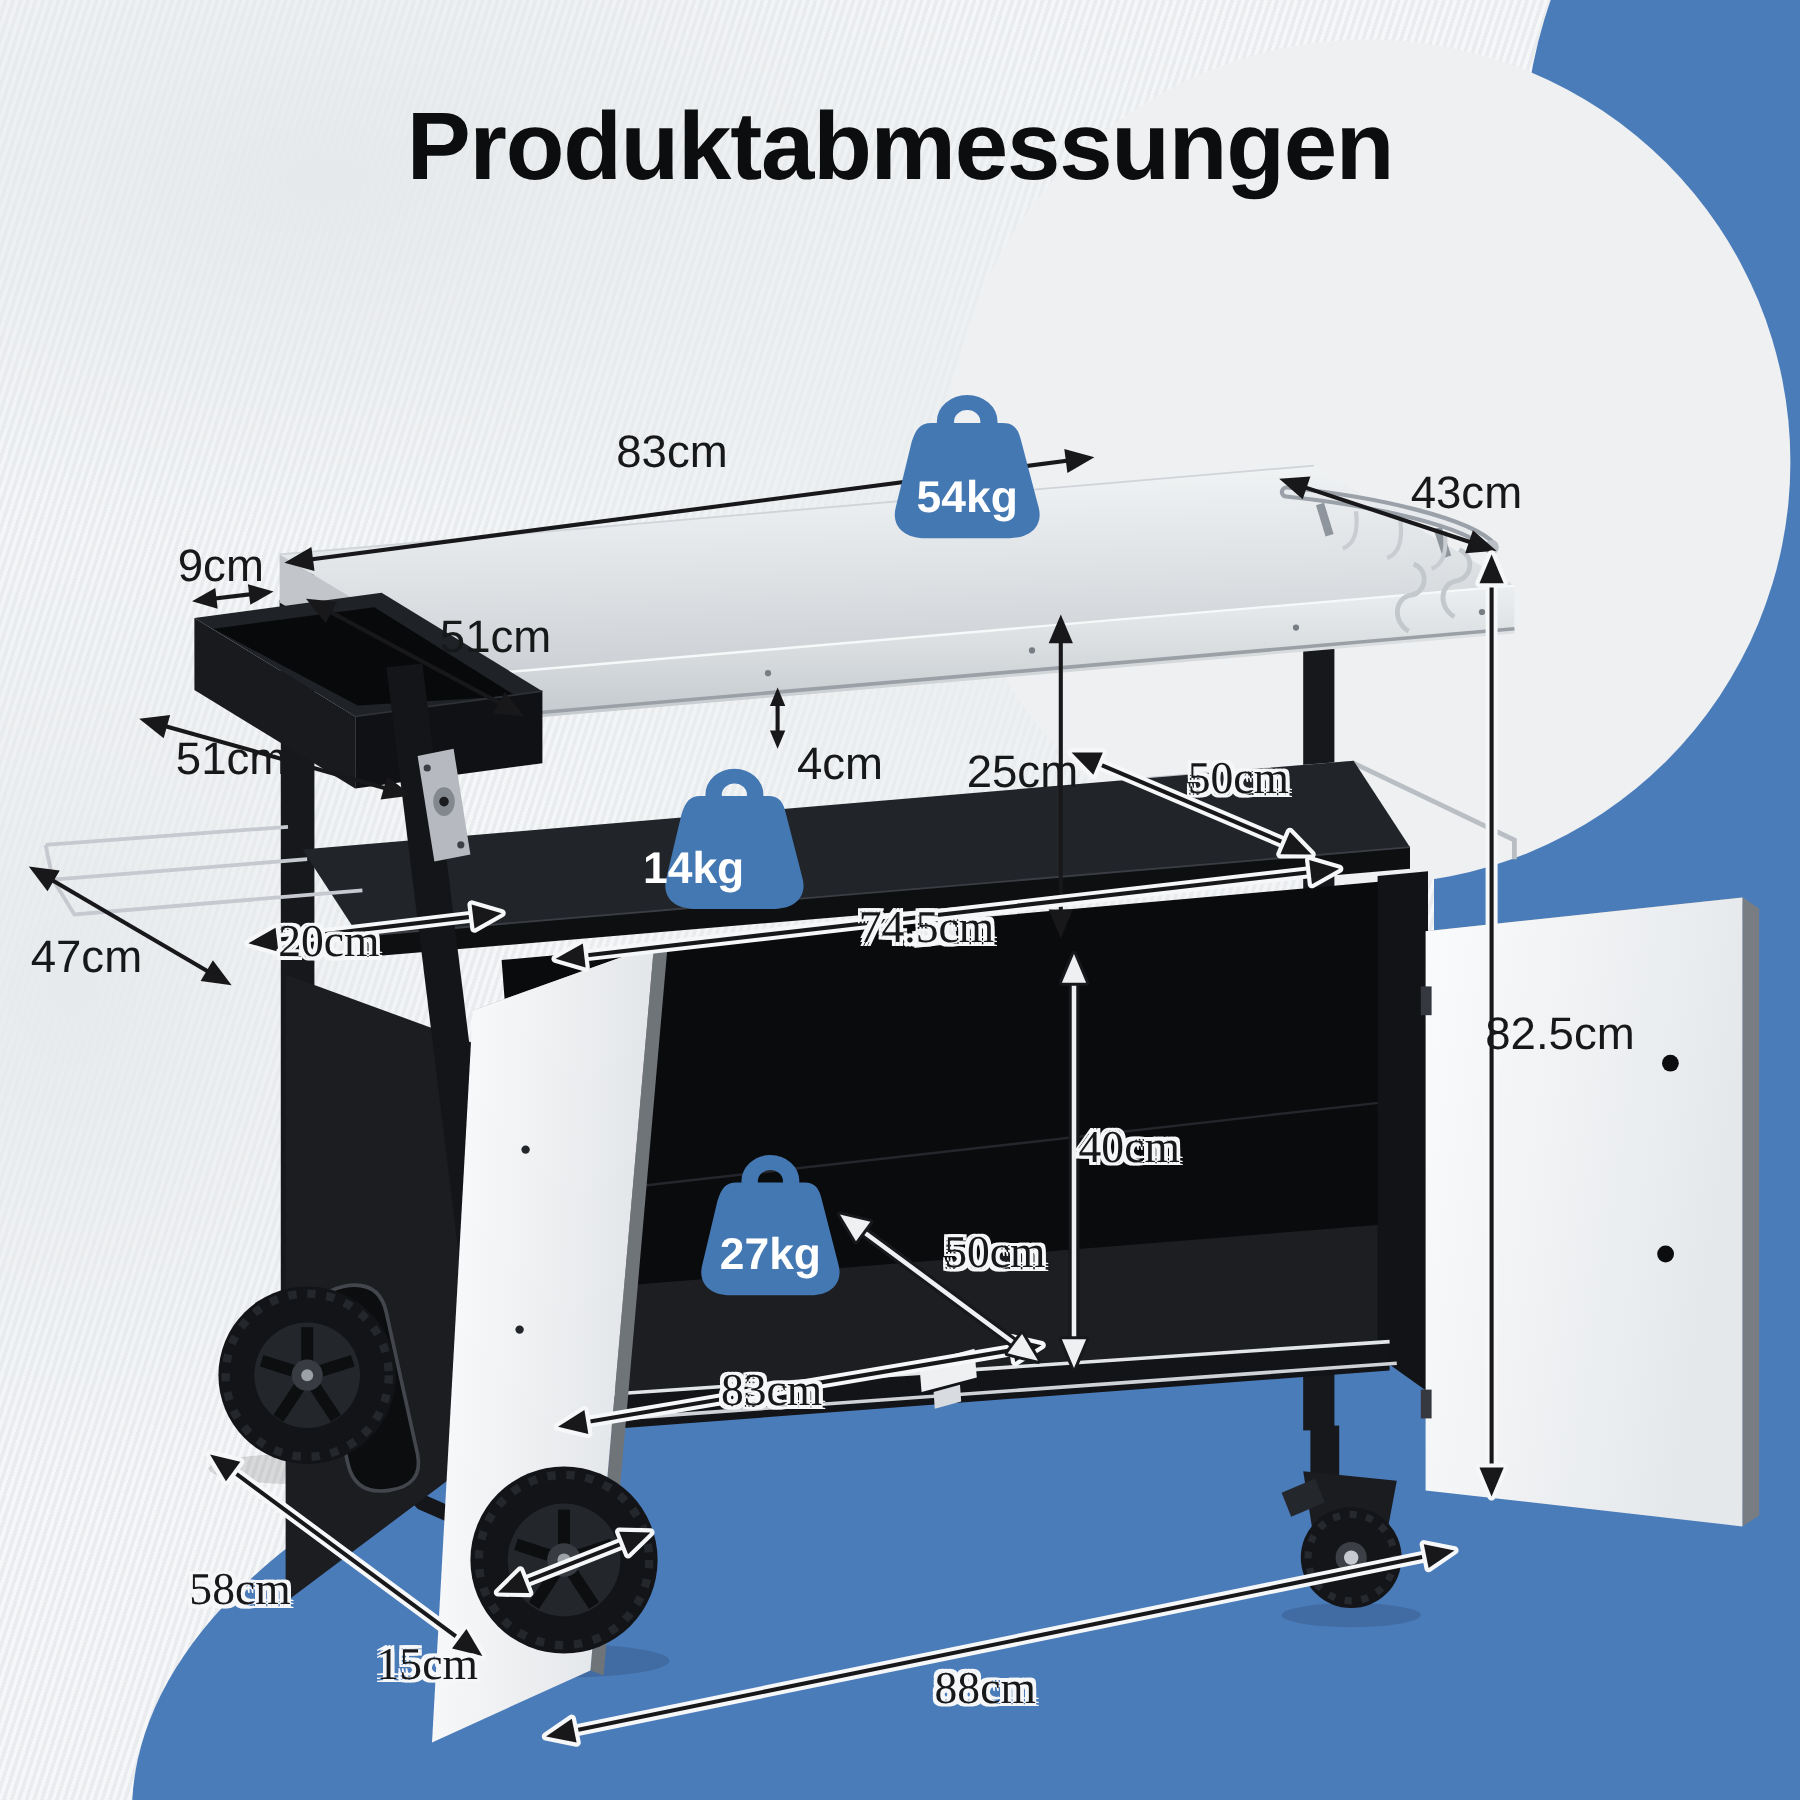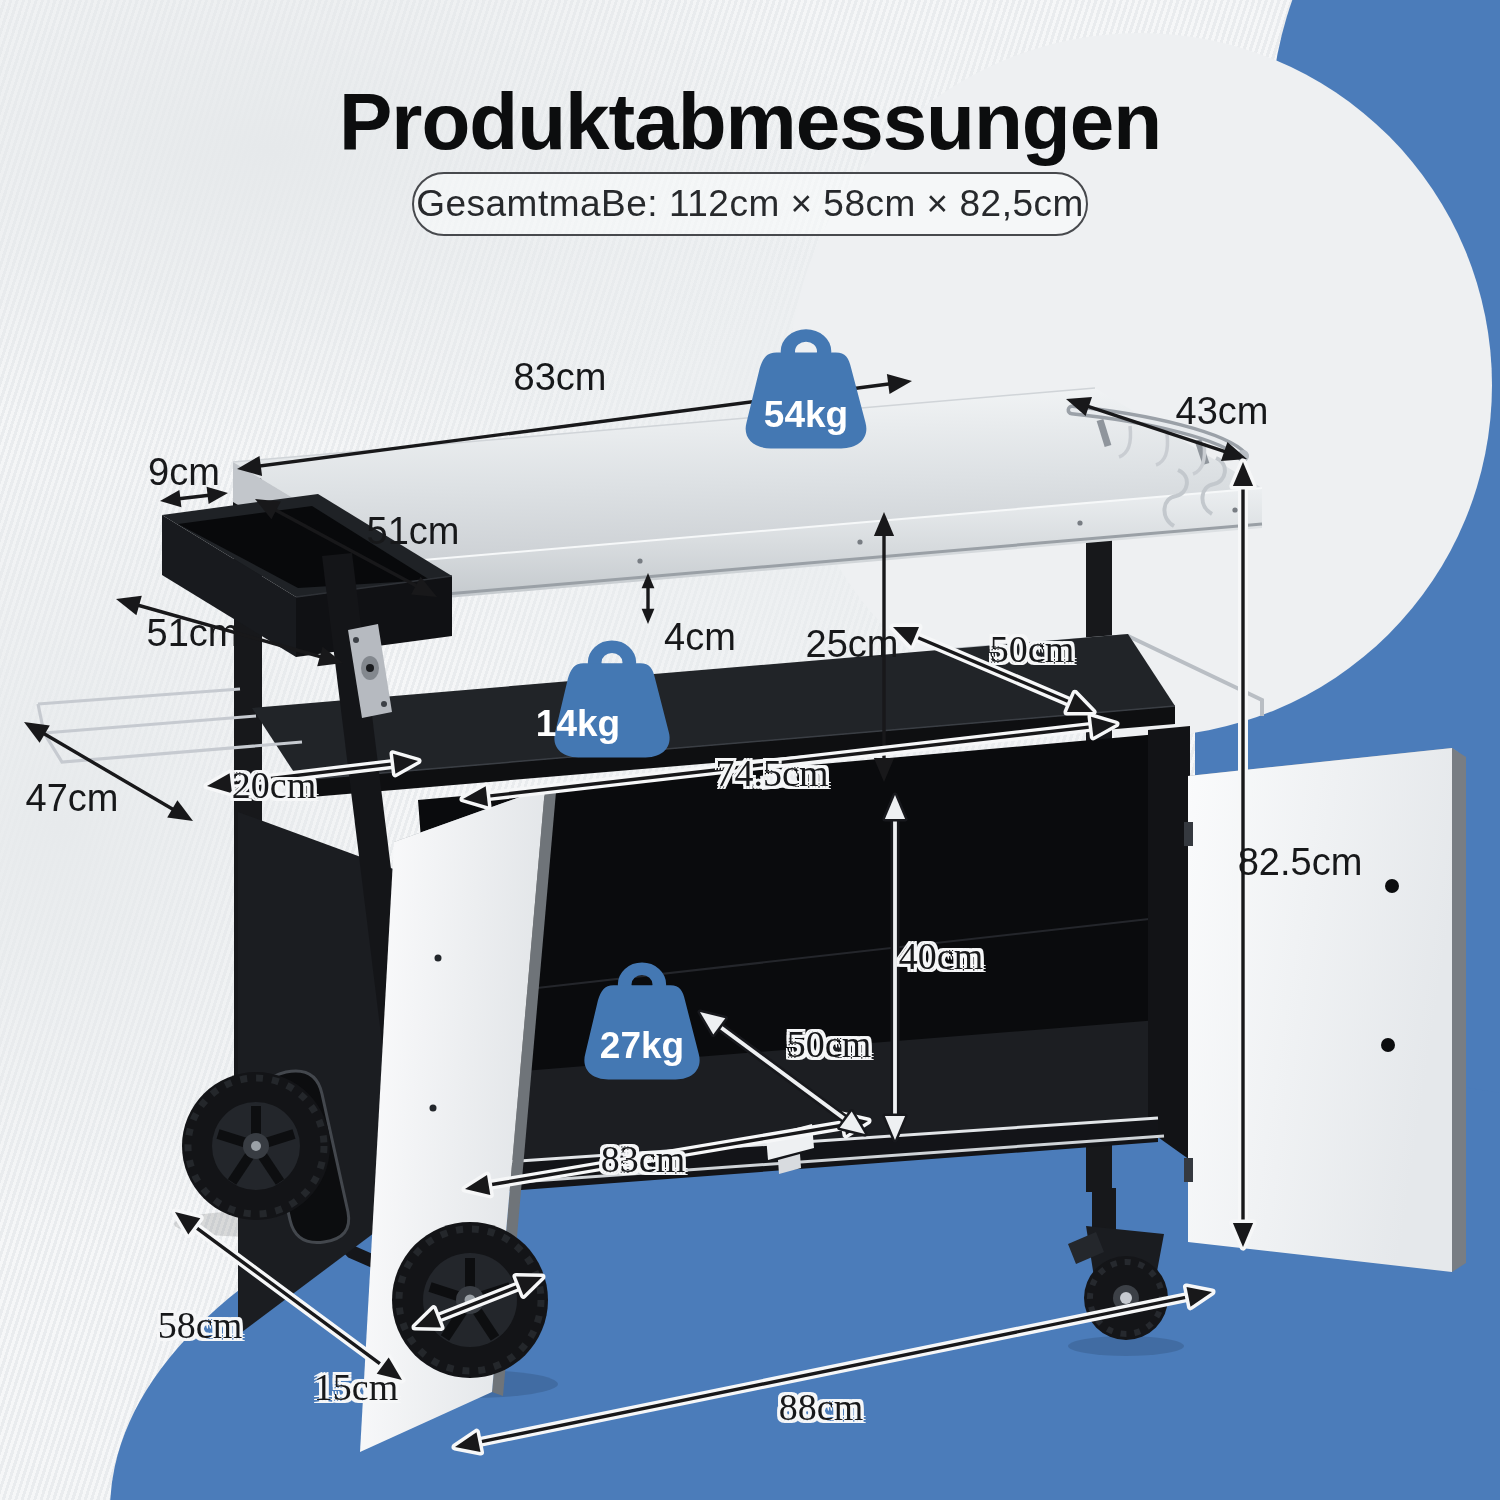--- a/index.html
+++ b/index.html
@@ -38,23 +38,20 @@
     position:absolute;transform:translate(-50%,-50%);z-index:3;
     font-size:37px;font-weight:700;color:#ffffff;white-space:nowrap;line-height:1;
   }
 </style>
 </head>
 <body>
 
 <div class="stage">
 
   <div class="page-title">Produktabmessungen</div>
-  <div class="subtitle-pill">
-    <span>GesamtmaBe: 112cm × 58cm × 82,5cm</span>
-  </div>
 
   <svg class="scene" viewBox="0 0 1500 1500">
     <defs>
       <linearGradient id="steelTop" x1="0" y1="0" x2="0.15" y2="1">
         <stop offset="0" stop-color="#f5f7f8"></stop>
           <stop offset="0.6" stop-color="#dde1e4"></stop>
           <stop offset="1" stop-color="#cdd1d5"></stop>
       </linearGradient>
       <linearGradient id="steelFront" x1="0" y1="0" x2="0" y2="1">
         <stop offset="0" stop-color="#eceff1"></stop>

